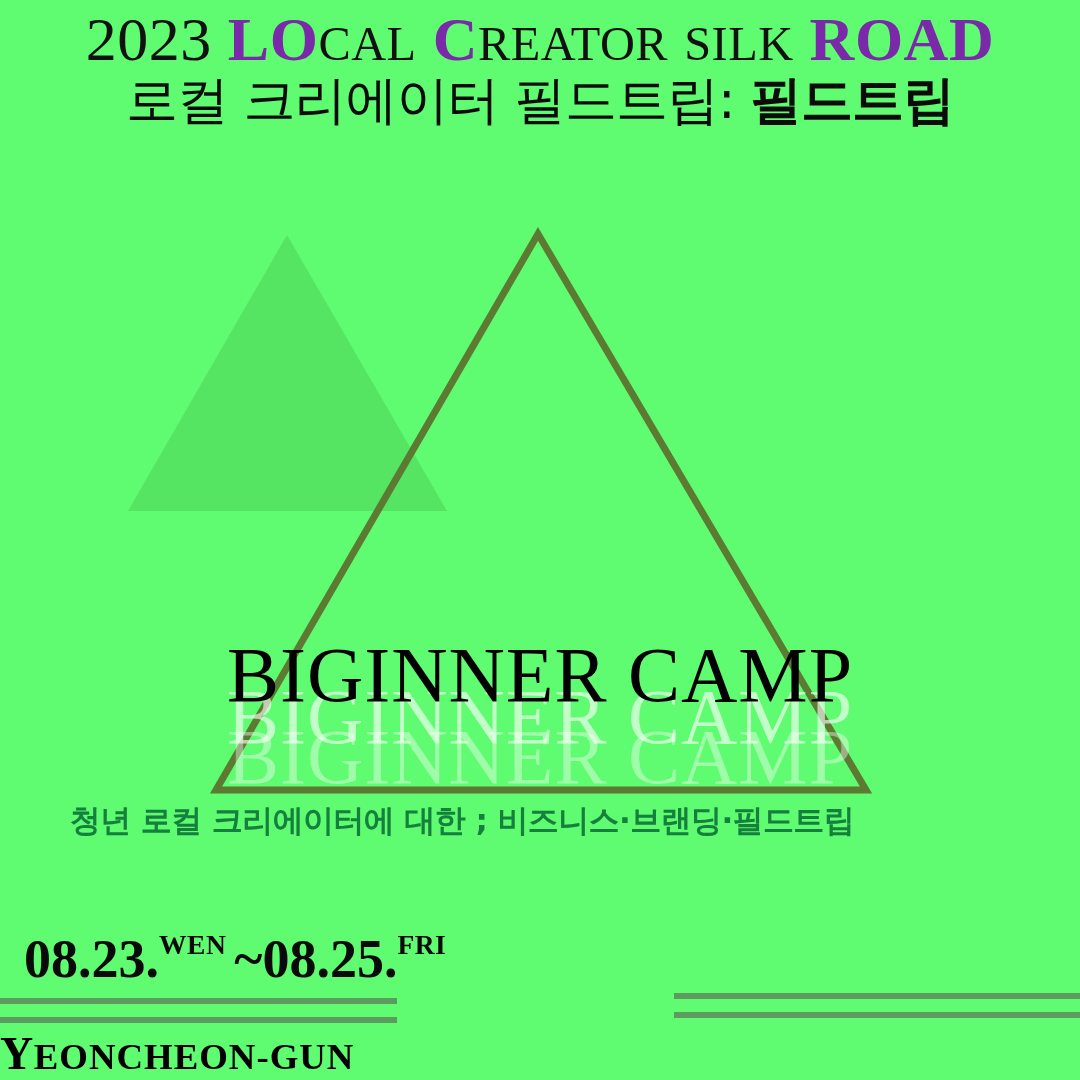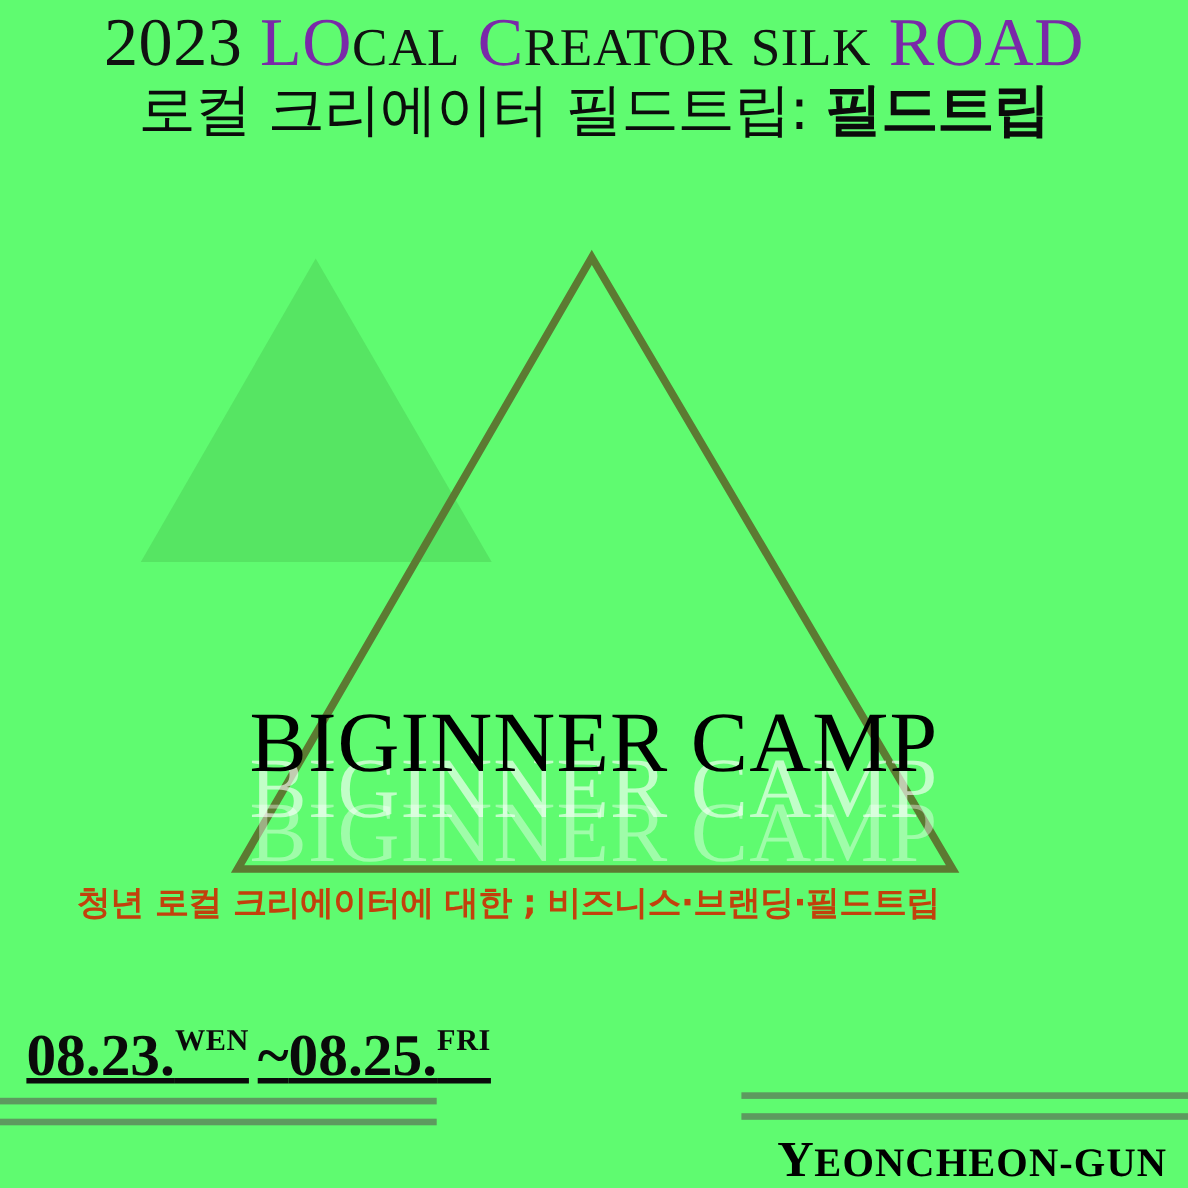--- a/index.html
+++ b/index.html
@@ -38,21 +38,21 @@
     line-height: 1.0;
     color: #111111;
     letter-spacing: 0.5px;
     white-space: nowrap;
   }
   .title-en .word-2023 {
     font-weight: 400;
   }
   .title-en .accent-bold {
     color: #7a29a8;
-    font-weight: 400;
+    font-weight: 700;
     text-align: center;
   }
   .title-en .smallcap {
     font-size: 0.78em;
     letter-spacing: 0.5px;
   }
   .title-en .plain {
     color: #111111;
     font-weight: 400;
   }
@@ -109,38 +109,37 @@
   
   .desc-ko {
     position: absolute;
     left: 0;
     top: 800px;
     width: 924px;
     text-align: center;
     font-family: "DejaVu Sans", "Liberation Sans", sans-serif;
     font-weight: 700;
     font-size: 31px;
-    color: #c2410c;
+    color: #15803d;
     letter-spacing: -0.6px;
     white-space: nowrap;
     z-index: 4;
   }
 
   
   .date-row {
     position: absolute;
     left: 24px;
     top: 928px;
     font-size: 54px;
     font-weight: 700;
     color: #0a0a0a;
     letter-spacing: 0px;
     white-space: nowrap;
     z-index: 4;
-    text-decoration: underline;
   }
   .date-row .sup {
     font-size: 0.51em;
     vertical-align: 0.82em;
     letter-spacing: 0.5px;
     font-weight: 700;
   }
   .date-row .tilde {
     font-weight: 700;
     padding-left: 8px;
@@ -169,21 +168,21 @@
     top: 993px;
     width: 406px;
   }
 
   
   .location {
     position: absolute;
     left: 0;
     top: 1027px;
     width: 1080px;
-    text-align: right;
+    text-align: left;
     padding-right: 19px;
     box-sizing: border-box;
     font-size: 46px;
     font-weight: 700;
     color: #000000;
     letter-spacing: 0.5px;
     white-space: nowrap;
     z-index: 4;
   }
   .location .lead {

